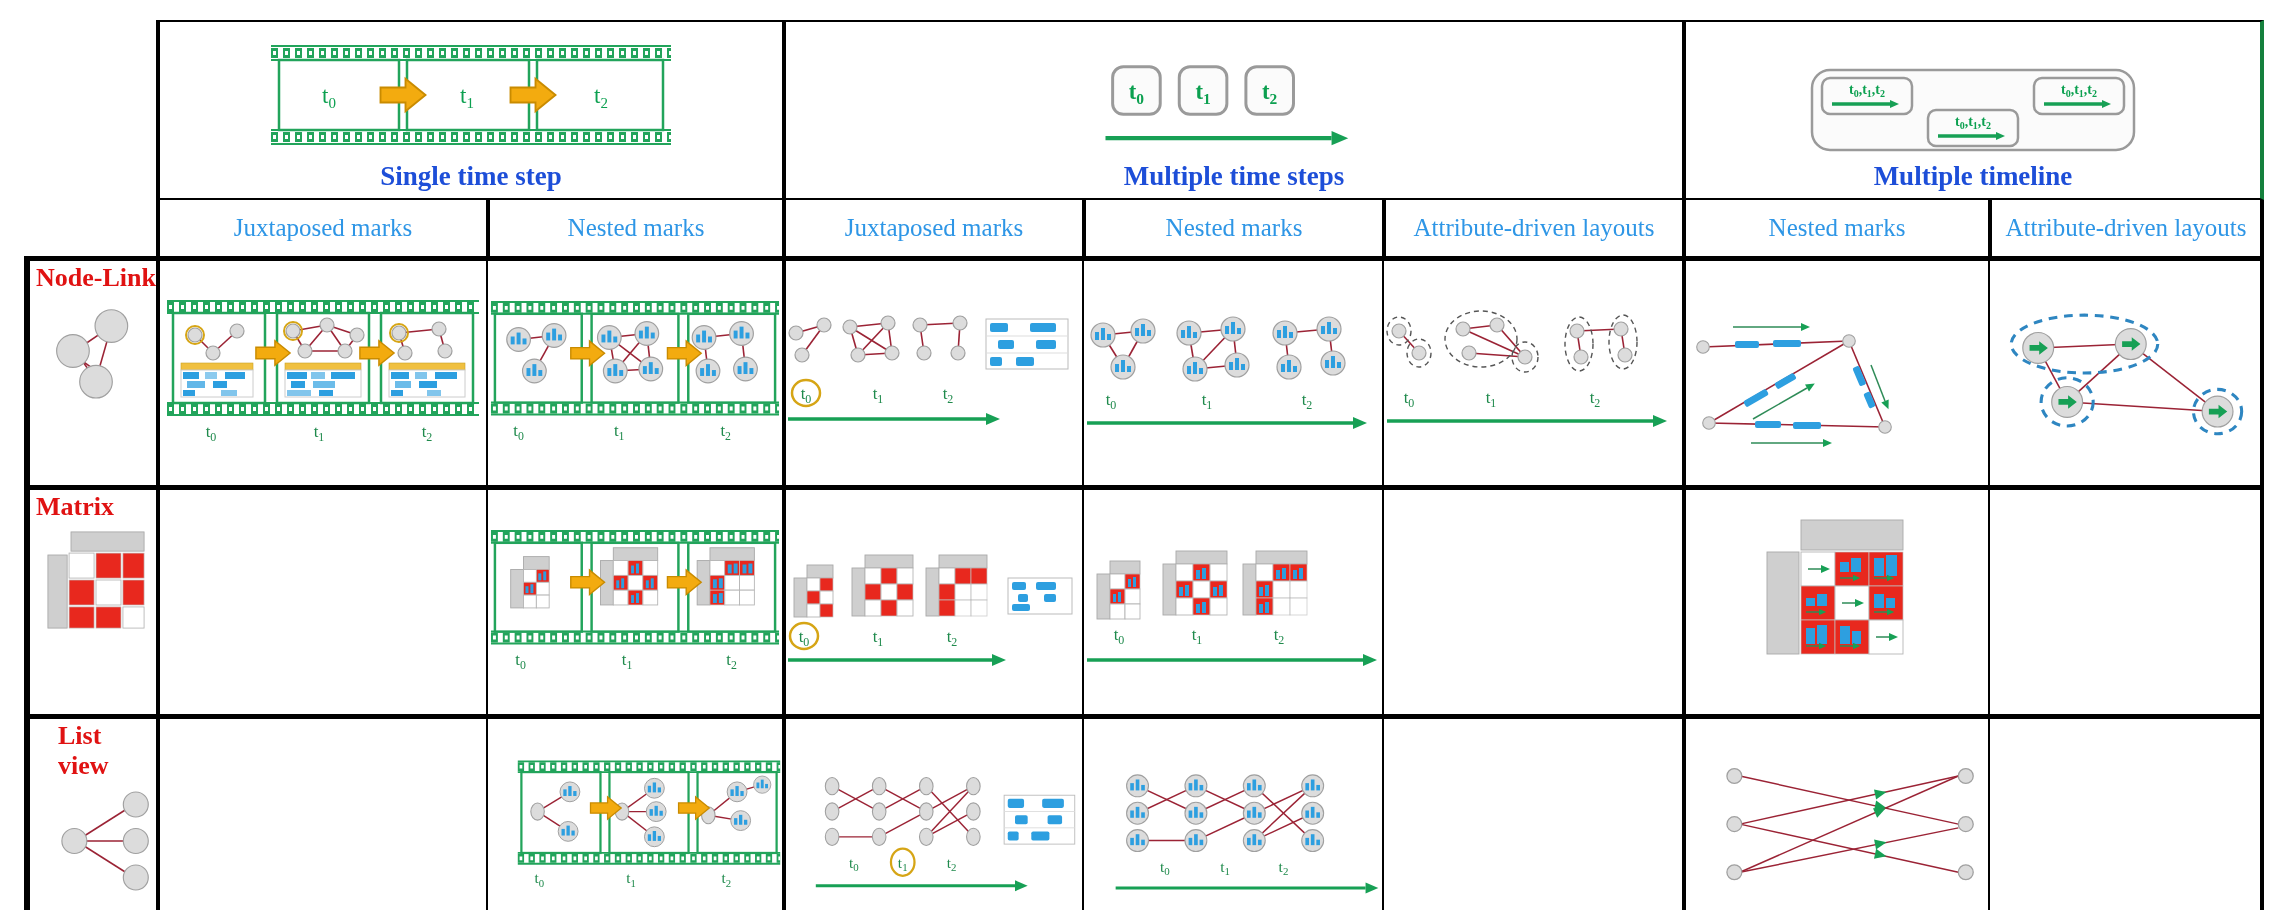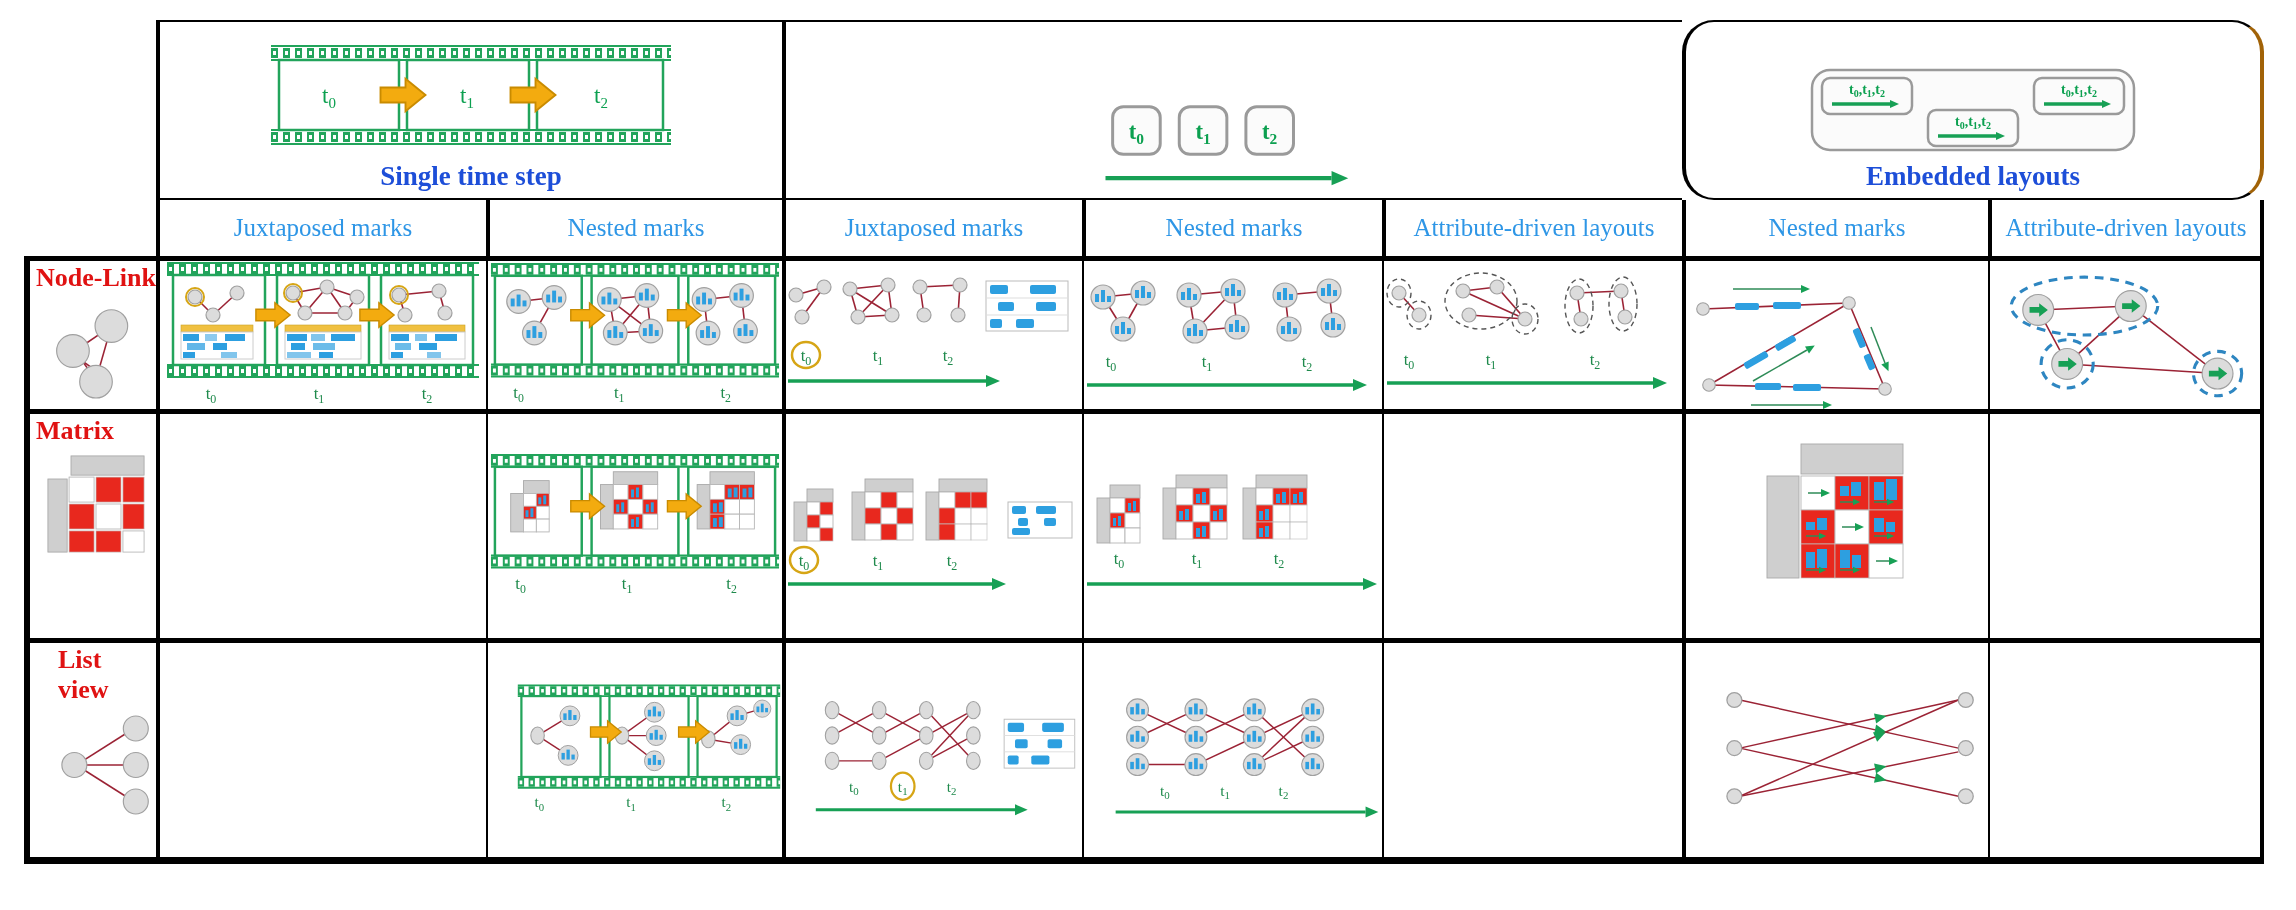--- a/index.html
+++ b/index.html
@@ -3,29 +3,29 @@
 <meta charset="utf-8">
 <style>
   html,body{margin:0;padding:0;background:#fff;}
   body{width:2296px;height:910px;font-family:"Liberation Serif",serif;overflow:hidden;}
   .fig{margin:20px 32px 0 24px;}
   .grid-row{display:grid;grid-template-columns:132px 330px 296px 300px 300px 300px 306px 276px;}
   .cell{box-sizing:border-box;position:relative;}
   
   .hband .group{border-top:2px solid #000;border-bottom:2px solid #000;border-left:4px solid #000;
     display:flex;flex-direction:column;align-items:center;justify-content:flex-end;height:180px;padding-bottom:2px;}
-  .hband .group.last{border-right:4px solid #a16207;border-radius:32px;}
+  .hband .group.last{border-right:4px solid #15803d;}
   .group-label{font-size:27px;font-weight:bold;color:#1d4ed8;line-height:40px;}
   
   .shrow .cell{height:56px;display:flex;align-items:center;justify-content:center;}
   .shrow .sh{border-left:4px solid #000;color:#2E96E6;font-size:25px;}
   .shrow .sh.last{border-right:4px solid #000;}
   
   .brow .cell{display:flex;align-items:center;justify-content:center;}
-  .r3 .cell{height:148px;} .r4 .cell{height:224px;} .r5 .cell{height:214px;padding-left:28px;}
+  .r3 .cell{height:224px;} .r4 .cell{height:224px;} .r5 .cell{height:214px;padding-left:28px;}
   .labelcell{border-left:6px solid #000;flex-direction:column;justify-content:flex-start!important;align-items:flex-start!important;padding:2px 0 0 6px;}
   .rowlabel{color:#E01212;font-weight:bold;font-size:26px;}
   .labelcell svg{align-self:center;margin-top:8px;}
   .bl-thick{border-left:4px solid #000;} .bl-thin{border-left:2px solid #000;} .br-thick{border-right:4px solid #000;}
   .hrule{height:5px;background:#000;} .hrule.bottom{height:7px;}
   
   .fs-thin{stroke:#22A45B;stroke-width:2;} 
   .fs-holes{stroke:#22A45B;stroke-width:10;stroke-dasharray:7 5;}
   .fs-holes-in{stroke:#fff;stroke-width:4;stroke-dasharray:3 9;stroke-dashoffset:-2;}
   .frame{fill:#fff;stroke:#22A45B;stroke-width:2.5;}
@@ -121,20 +121,21 @@
       <svg width="262" height="94" viewBox="0 0 220 79">
         <rect class="roundbox" x="8" y="4" width="40" height="40" rx="9"></rect>
         <rect class="roundbox" x="64" y="4" width="40" height="40" rx="9"></rect>
         <rect class="roundbox" x="120" y="4" width="40" height="40" rx="9"></rect>
         <text class="boxT" x="28" y="31" text-anchor="middle"><tspan>t</tspan><tspan class="sub" dy="4">0</tspan></text>
         <text class="boxT" x="84" y="31" text-anchor="middle"><tspan>t</tspan><tspan class="sub" dy="4">1</tspan></text>
         <text class="boxT" x="140" y="31" text-anchor="middle"><tspan>t</tspan><tspan class="sub" dy="4">2</tspan></text>
         <line class="gline" x1="2" y1="64" x2="192" y2="64"></line>
           <use href="#ghead" transform="translate(192,64)"></use>
       </svg>
+      <div class="group-label">Multiple time steps</div>
     </div>
 
     <div class="cell group last" style="grid-column:7/9">
       <svg width="330" height="92" viewBox="0 0 330 88">
         <rect class="roundbox" x="4" y="4" width="322" height="80" rx="18" fill="#FDFDFD"></rect>
         <g>
           <rect class="roundbox" x="14" y="12" width="90" height="36" rx="8" stroke-width="2"></rect>
           <text class="ebl" x="59" y="28" text-anchor="middle"><tspan>t</tspan><tspan class="sub" dy="3">0</tspan><tspan dy="-3">,t</tspan><tspan class="sub" dy="3">1</tspan><tspan dy="-3">,t</tspan><tspan class="sub" dy="3">2</tspan></text>
           <line class="gline" x1="24" y1="38" x2="82" y2="38" stroke-width="2.5"></line>
             <use href="#gheads" transform="translate(82,38)"></use>
@@ -145,21 +146,21 @@
           <line class="gline" x1="130" y1="70" x2="188" y2="70" stroke-width="2.5"></line>
             <use href="#gheads" transform="translate(188,70)"></use>
         </g>
         <g>
           <rect class="roundbox" x="226" y="12" width="90" height="36" rx="8" stroke-width="2"></rect>
           <text class="ebl" x="271" y="28" text-anchor="middle"><tspan>t</tspan><tspan class="sub" dy="3">0</tspan><tspan dy="-3">,t</tspan><tspan class="sub" dy="3">1</tspan><tspan dy="-3">,t</tspan><tspan class="sub" dy="3">2</tspan></text>
           <line class="gline" x1="236" y1="38" x2="294" y2="38" stroke-width="2.5"></line>
             <use href="#gheads" transform="translate(294,38)"></use>
         </g>
       </svg>
-      <div class="group-label">Embedded layouts</div>
+      <div class="group-label">Multiple timeline</div>
     </div>
   </div>
 
   <div class="grid-row shrow">
     <div class="cell"></div>
     <div class="cell sh">Juxtaposed marks</div>
     <div class="cell sh">Nested marks</div>
     <div class="cell sh">Juxtaposed marks</div>
     <div class="cell sh">Nested marks</div>
     <div class="cell sh">Attribute-driven layouts</div>

